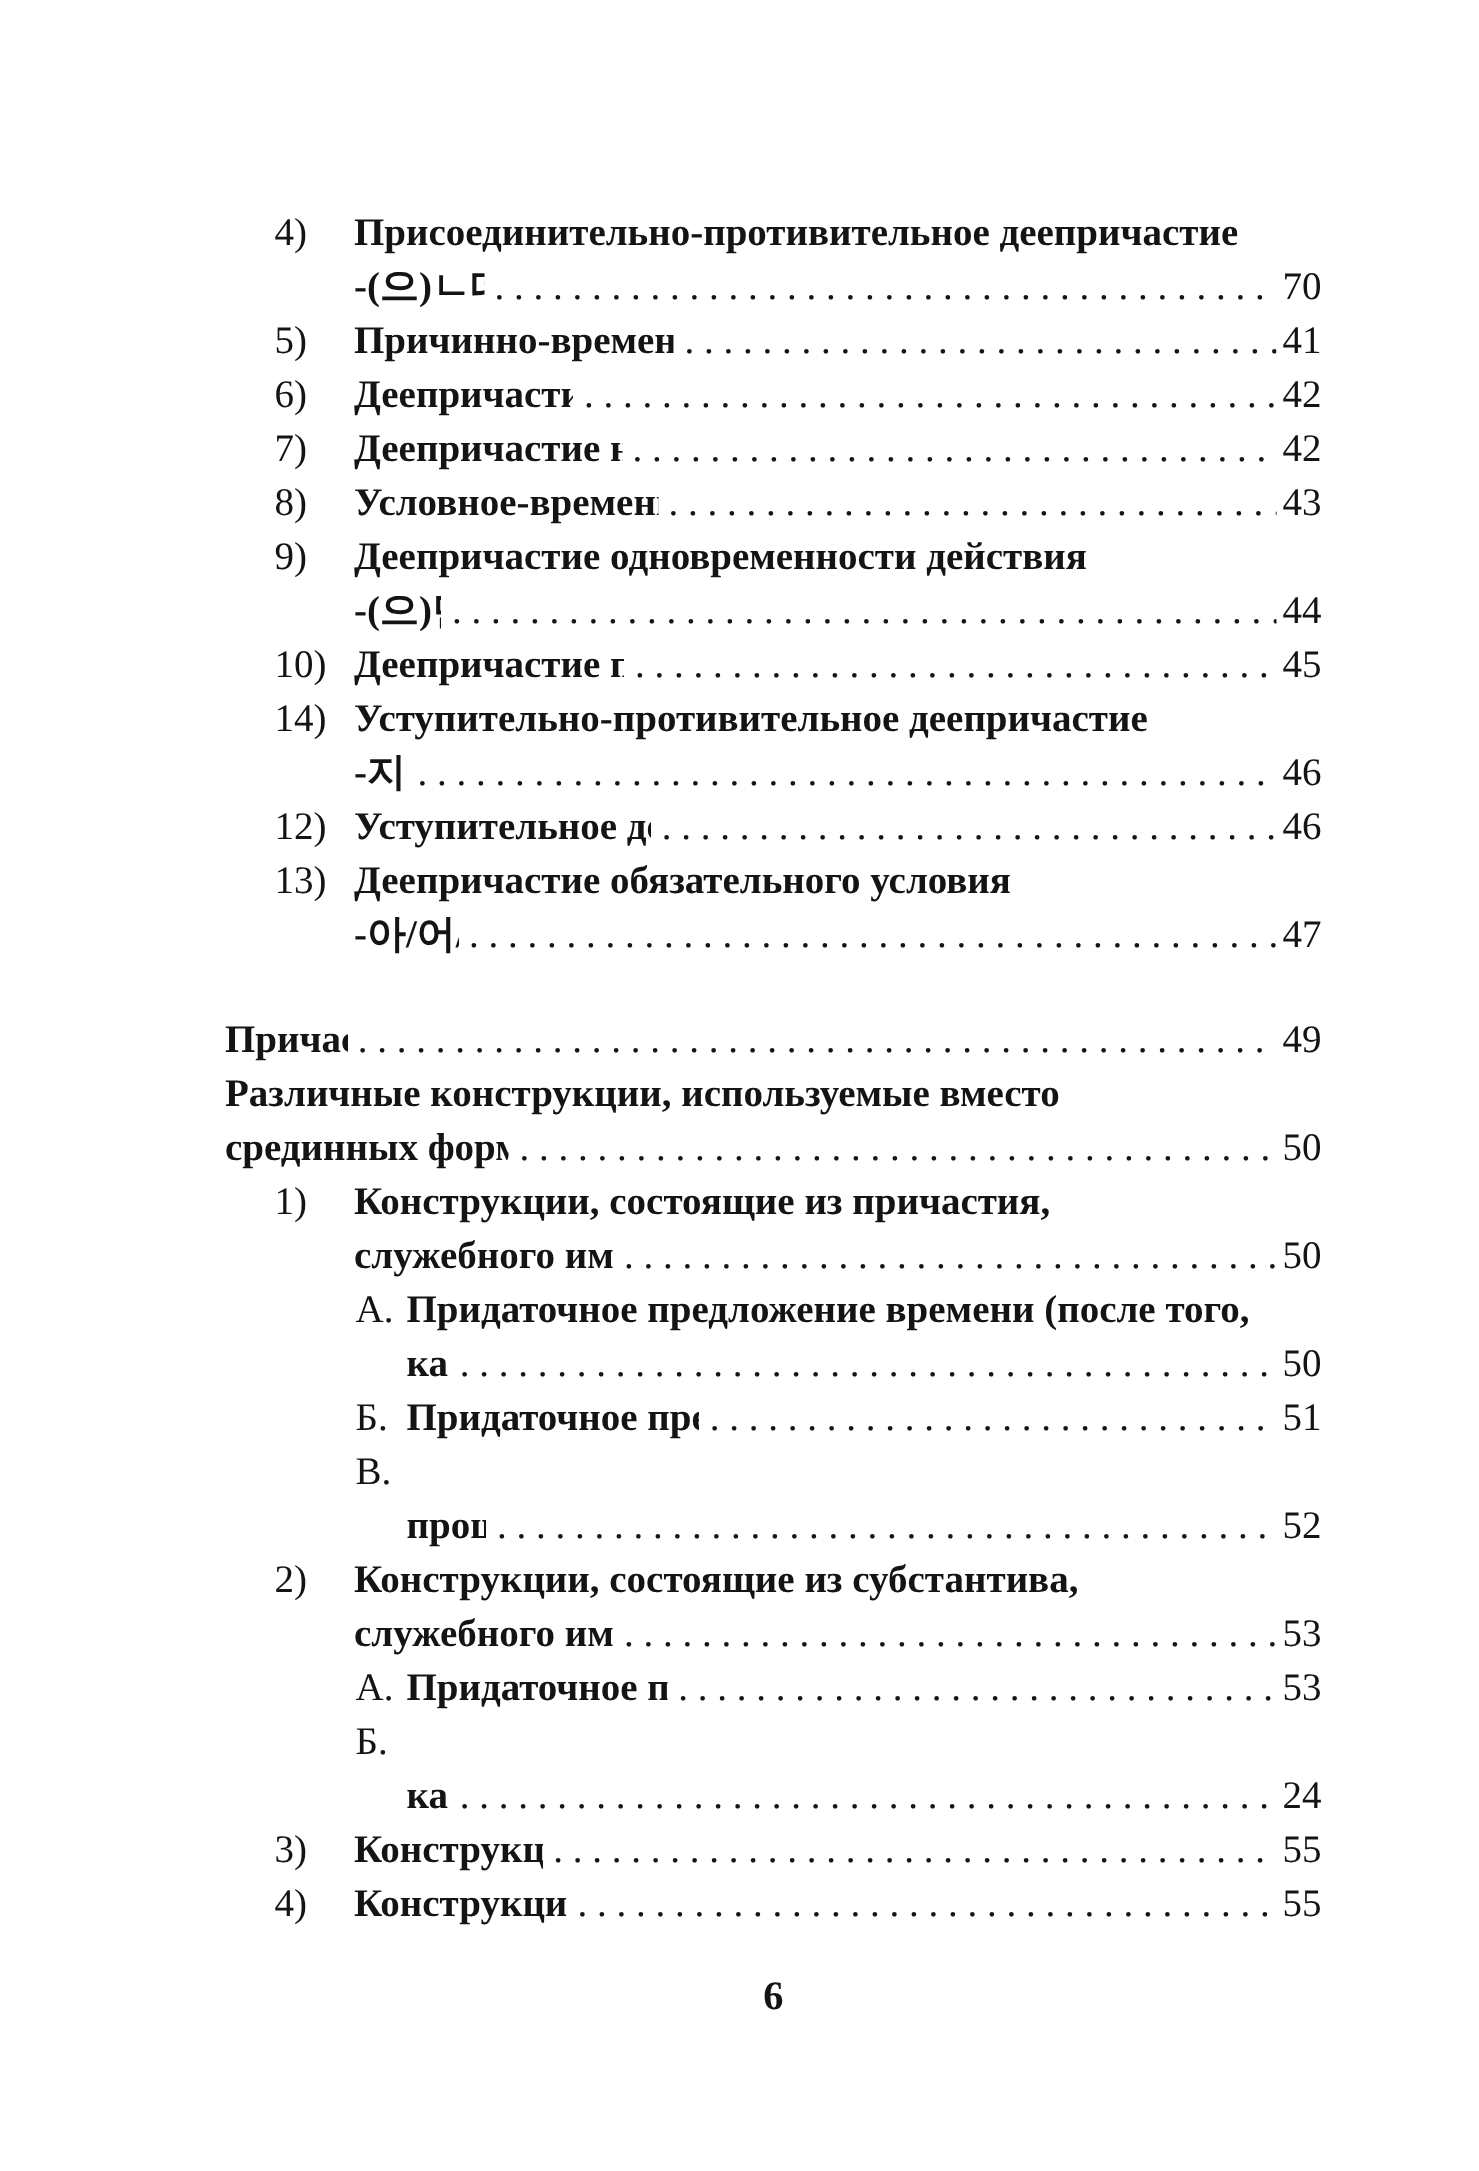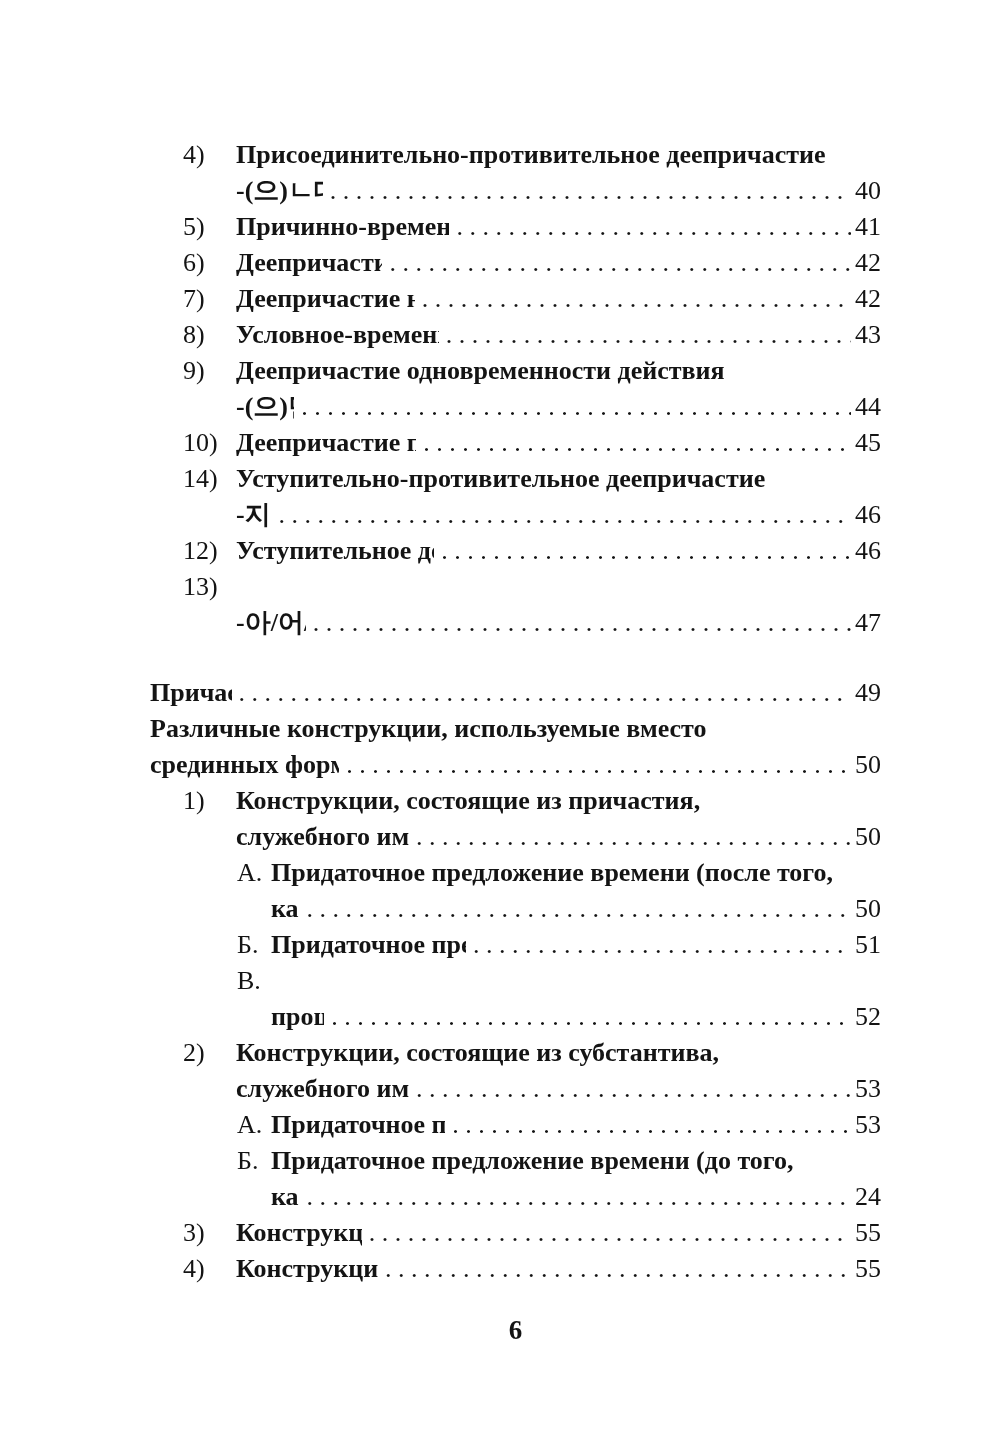--- a/index.html
+++ b/index.html
@@ -61,21 +61,21 @@
   <div>
       <div class="toc-section">
         <div class="entry lvl1">
           <div class="line">
             <span class="num">4)</span>
             <span class="text">Присоединительно-противительное деепричастие</span>
           </div>
           <div class="line cont">
             <span class="text">-(으)ㄴ데/는데</span>
             <span class="leader"></span>
-            <span class="pageref">40</span>
+            <span class="pageref">70</span>
           </div>
         </div>
         <div class="entry lvl1">
           <div class="line">
             <span class="num">5)</span>
             <span class="text">Причинно-временное деепричастие -(으)니까</span>
             <span class="leader"></span>
             <span class="pageref">41</span>
           </div>
         </div>
@@ -137,20 +137,21 @@
           <div class="line">
             <span class="num">12)</span>
             <span class="text">Уступительное деепричастие -아/어/여도</span>
             <span class="leader"></span>
             <span class="pageref">46</span>
           </div>
         </div>
         <div class="entry lvl1">
           <div class="line">
             <span class="num">13)</span>
+            <span class="text">Деепричастие обязательного условия</span>
           </div>
           <div class="line cont">
             <span class="text">-아/어/여야</span>
             <span class="leader"></span>
             <span class="pageref">47</span>
           </div>
         </div>
       </div>
       <div class="toc-section">
         <div class="entry lvl0">
@@ -225,21 +226,20 @@
           <div class="line">
             <span class="num">А.</span>
             <span class="text">Придаточное предложение причины</span>
             <span class="leader"></span>
             <span class="pageref">53</span>
           </div>
         </div>
         <div class="entry lvl2">
           <div class="line">
             <span class="num">Б.</span>
-            <span class="text">Придаточное предложение времени (до того,</span>
           </div>
           <div class="line cont">
             <span class="text">как)</span>
             <span class="leader"></span>
             <span class="pageref">24</span>
           </div>
         </div>
         <div class="entry lvl1">
           <div class="line">
             <span class="num">3)</span>

